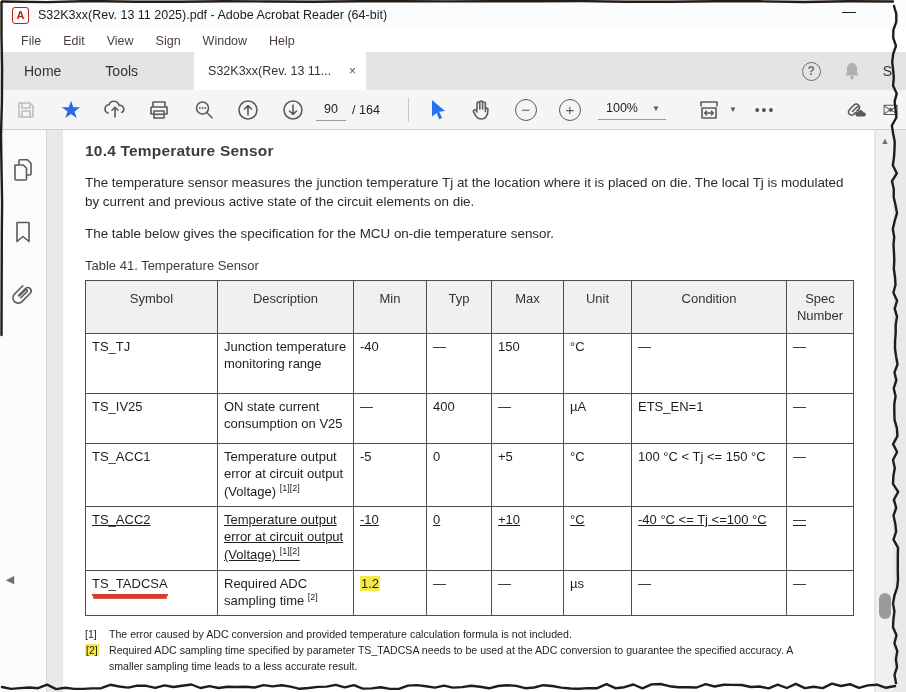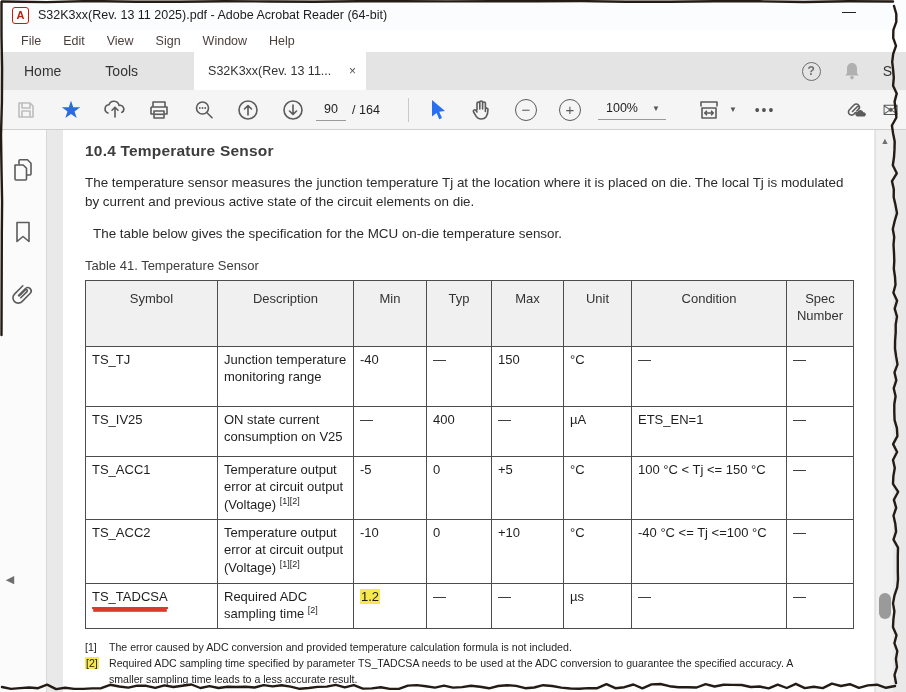--- a/index.html
+++ b/index.html
@@ -47,28 +47,28 @@
   .moredots{font-size:14px;color:#555;letter-spacing:2px;}
 
   
   .appbody{position:absolute;left:0;top:130px;width:906px;height:562px;background:#e9e9e9;}
   .sidebar{position:absolute;left:0;top:0;width:47px;height:562px;background:#fbfbfb;border-right:1px solid #d8d8d8;display:flex;flex-direction:column;align-items:center;padding-top:28px;gap:38px;}
   .collapse{position:absolute;left:3px;top:441px;width:14px;height:16px;color:#6e6e6e;font-size:11px;display:flex;align-items:center;justify-content:center;}
 
   .page{position:absolute;left:63px;top:0;width:811px;height:562px;background:#fff;padding:12px 15px 0 22px;color:#282828;}
   .doc-heading{font-size:15.5px;font-weight:bold;color:#3d3d3d;letter-spacing:.2px;}
   .doc-para{font-size:13.4px;line-height:1.45;max-width:782px;margin-top:13px;color:#2b2b2b;}
-  .doc-para2{font-size:13.4px;margin-top:14px;color:#2b2b2b;margin-left:8px;}
+  .doc-para2{font-size:13.4px;margin-top:14px;color:#2b2b2b;}
   .tbl-caption{font-size:13px;color:#3d3d3d;margin-top:17px;margin-bottom:7px;}
 
   table.spec{border-collapse:collapse;table-layout:fixed;width:768px;font-size:13px;color:#1e1e1e;}
   table.spec th,table.spec td{border:1px solid #4d4d4d;vertical-align:top;text-align:left;padding:4px 6px;line-height:1.35;overflow:hidden;}
   table.spec th{background:#f0f0f0;text-align:center;font-weight:normal;color:#333;padding-top:9px;}
-  tr.hrow{height:66px;} tr.r0{height:60px;} tr.r1{height:50px;} tr.r2{height:63px;}
-  tr.r3{height:64px;} tr.r4{height:28px;} tr.r5{height:45px;}
+  tr.hrow{height:53px;} tr.r0{height:60px;} tr.r1{height:50px;} tr.r2{height:63px;}
+  tr.r3{height:64px;text-decoration:underline;} tr.r4{height:28px;} tr.r5{height:45px;}
   .sup{font-size:9px;vertical-align:super;line-height:0;}
   .hl{background:var(--hl-yellow);padding:0 1px;}
   .redline{display:inline-block;border-bottom:2px solid var(--mark-red);box-shadow:0 4px 0 -1.2px var(--mark-red);padding-bottom:2px;}
 
   .footnotes{margin-top:11px;font-size:10.6px;color:#1f1f1f;max-width:740px;}
   .fnote{display:flex;gap:8px;line-height:1.5;}
   .fnote .mk{flex:0 0 16px;}
 
   
   .vscroll{position:absolute;right:13px;top:0;width:18px;height:562px;background:#f0f0f0;border-left:1px solid #e0e0e0;}

